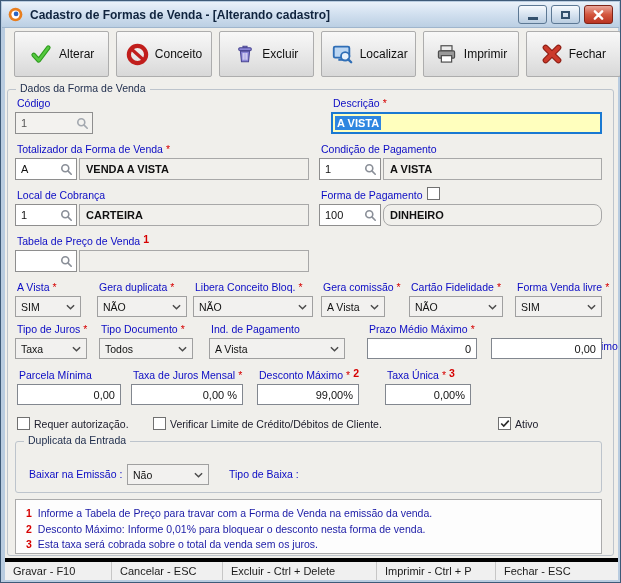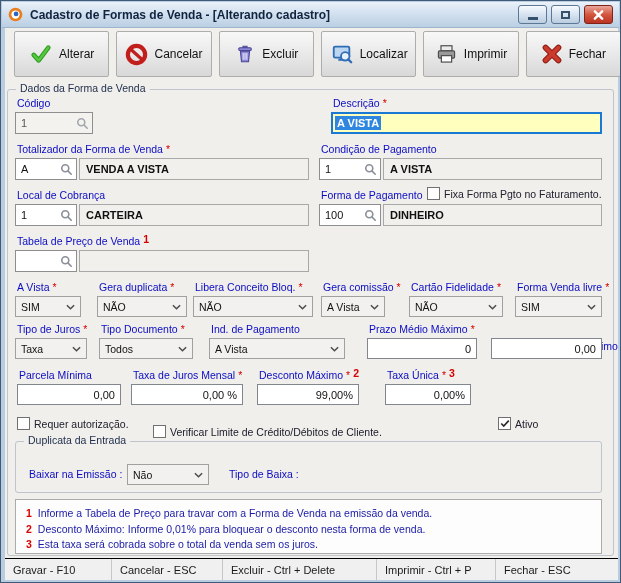--- a/index.html
+++ b/index.html
@@ -64,21 +64,21 @@
   .cb svg{display:none;}
   .cb.checked svg{display:block;}
 
   
   .notesbox{position:absolute;background:#FDFDFD;border:1px solid #ABABAB;padding:6px 0 0 10px;}
   .noteline{font-size:10.5px;line-height:15.5px;color:#1A1AA6;white-space:nowrap;}
   .noteline .nnum{color:var(--red);font-weight:bold;margin-right:6px;}
 
   
   .statusbar{position:absolute;left:0;right:0;bottom:0;height:22px;background:#F0F0F0;
-    border-top:1px solid #000000;display:flex;align-items:center;font-size:11px;color:#1a1a1a;}
+    border-top:4px solid #000000;display:flex;align-items:center;font-size:11px;color:#1a1a1a;}
   .statusbar .cell{height:100%;display:flex;align-items:center;padding-left:8px;border-right:1px solid #C6C6C6;white-space:nowrap;}
   .statusbar .cell:last-child{border-right:none;flex:1;}
 </style>
 </head>
 <body>
 
 <div class="app">
 
   <div class="titlebar">
     <svg width="15" height="15" viewBox="0 0 16 16">
@@ -110,21 +110,21 @@
           <path d="M4 13 L9.5 19 L20 5" fill="none" stroke="#2F9B1F" stroke-width="5" stroke-linecap="round" stroke-linejoin="round"></path>
           <path d="M4 13 L9.5 19 L20 5" fill="none" stroke="#55C93F" stroke-width="2.6" stroke-linecap="round" stroke-linejoin="round"></path>
         </svg>
         <span>Alterar</span>
       </div>
       <div class="tbtn">
         <svg width="23" height="23" viewBox="0 0 24 24">
           <circle cx="12" cy="12" r="9" fill="none" stroke="#C11E1C" stroke-width="4.4"></circle>
           <line x1="6.2" y1="6.8" x2="17.8" y2="17.2" stroke="#C11E1C" stroke-width="3.4"></line>
         </svg>
-        <span>Cancelar</span>
+        <span>Conceito</span>
       </div>
       <div class="tbtn">
         <svg width="22" height="22" viewBox="0 0 24 24">
           <path d="M9.8 3.6 h4.4 v1.6 h-4.4 z" fill="#8A85D6" stroke="#4B4794" stroke-width="1.2"></path>
           <rect x="5.2" y="5.2" width="13.6" height="3" rx="1.2" fill="#8A85D6" stroke="#4B4794" stroke-width="1.2"></rect>
           <path d="M7 9 h10 l-1.2 11.4 h-7.6 z" fill="#8A85D6" stroke="#4B4794" stroke-width="1.2"></path>
           <path d="M10 10.8 v7.6 M12 10.8 v7.6 M14 10.8 v7.6" stroke="#EDEBFB" stroke-width="1.1"></path>
         </svg>
         <span>Excluir</span>
       </div>
@@ -203,30 +203,29 @@
       </svg>
     </div>
     <div class="descbox" style="left:74px;top:176px;width:230px;">
         <span>CARTEIRA</span>
       </div>
     <span class="lbl" style="left:316px;top:161px;"><span>Forma de Pagamento</span></span>
     <span class="cbwrap" style="left:422px;top:159px;">
       <span class="cb">
         
       </span>
-      <span>Fixa Forma Pgto no Faturamento.</span>
     </span>
     <div class="codebox" style="left:314px;top:176px;width:62px;">
       <span>100</span>
       <svg width="13" height="13" viewBox="0 0 16 16">
         <circle cx="6.5" cy="6.5" r="4.3" fill="none" stroke="#8A8F98" stroke-width="2"></circle>
         <line x1="10" y1="10" x2="13.8" y2="13.8" stroke="#8A8F98" stroke-width="2" stroke-linecap="round"></line>
       </svg>
     </div>
-    <div class="descbox" style="left:378px;top:176px;width:219px;">
+    <div class="descbox" style="left:378px;top:176px;width:219px;border-radius:8px;">
         <span>DINHEIRO</span>
       </div>
 
     <span class="lbl" style="left:12px;top:207px;"><span>Tabela de Preço de Venda</span><span class="noteref">1</span></span>
     <div class="codebox" style="left:10px;top:222px;width:62px;">
       <span></span>
       <svg width="13" height="13" viewBox="0 0 16 16">
         <circle cx="6.5" cy="6.5" r="4.3" fill="none" stroke="#8A8F98" stroke-width="2"></circle>
         <line x1="10" y1="10" x2="13.8" y2="13.8" stroke="#8A8F98" stroke-width="2" stroke-linecap="round"></line>
       </svg>
@@ -312,21 +311,21 @@
     <input class="numinput" style="left: 252px; top: 356px; width: 102px;" value="99,00%">
     <span class="lbl" style="left:382px;top:341px;"><span>Taxa Única</span><span class="req">*</span><span class="noteref">3</span></span>
     <input class="numinput" style="left: 380px; top: 356px; width: 86px; padding-left: 20px;" value="0,00%">
 
     <span class="cbwrap" style="left:12px;top:389px;">
       <span class="cb">
         
       </span>
       <span>Requer autorização.</span>
     </span>
-    <span class="cbwrap" style="left:148px;top:389px;margin-top:8px;">
+    <span class="cbwrap" style="left:148px;top:389px;">
       <span class="cb">
         
       </span>
       <span>Verificar Limite de Crédito/Débitos de Cliente.</span>
     </span>
     <span class="cbwrap" style="left:493px;top:389px;">
       <span class="cb checked">
         <svg width="10" height="9" viewBox="0 0 12 10">
             <path d="M1.5 5 L4.5 8 L10.5 1.5" fill="none" stroke="#2b2b2b" stroke-width="2"></path>
           </svg>

